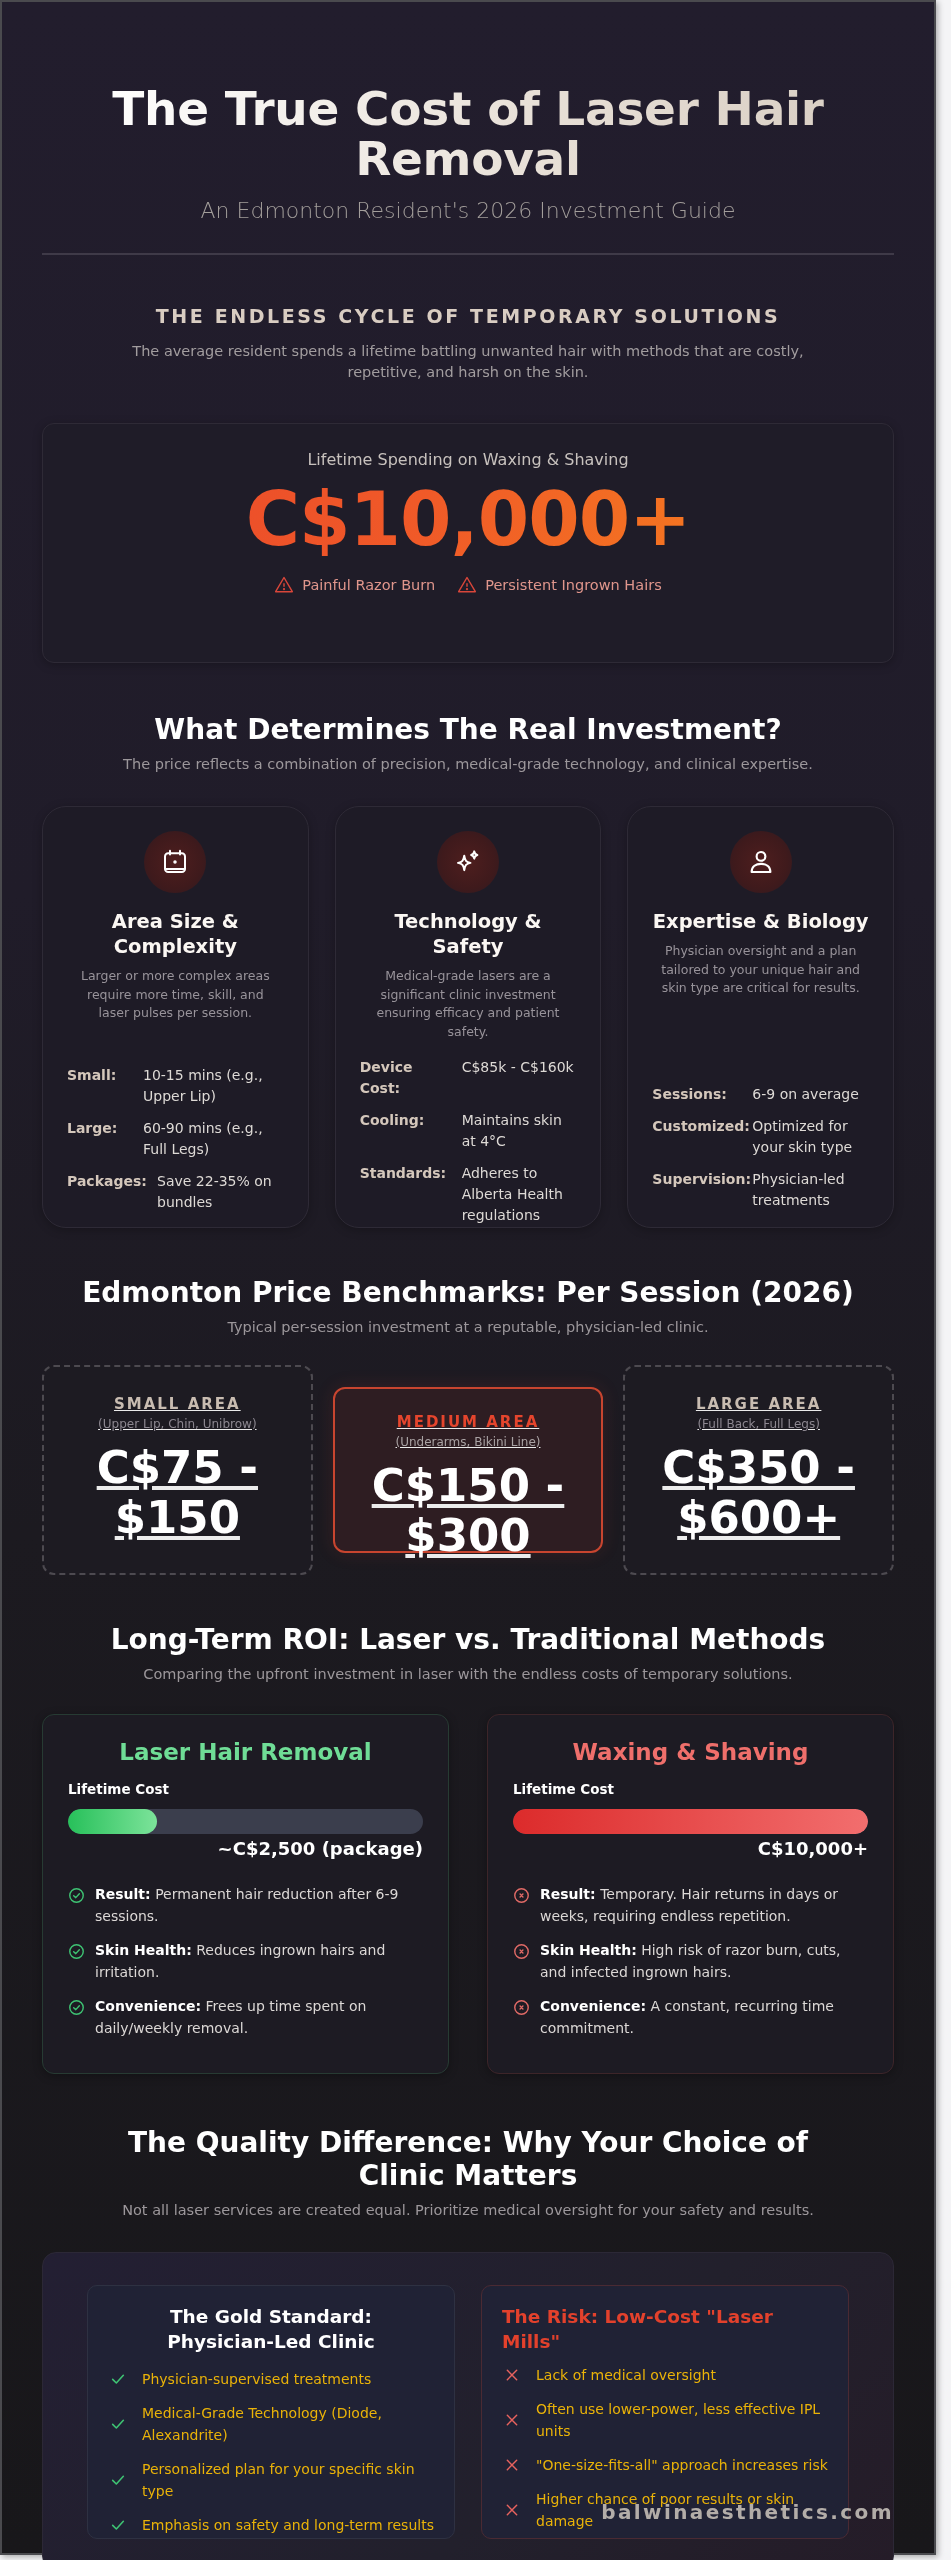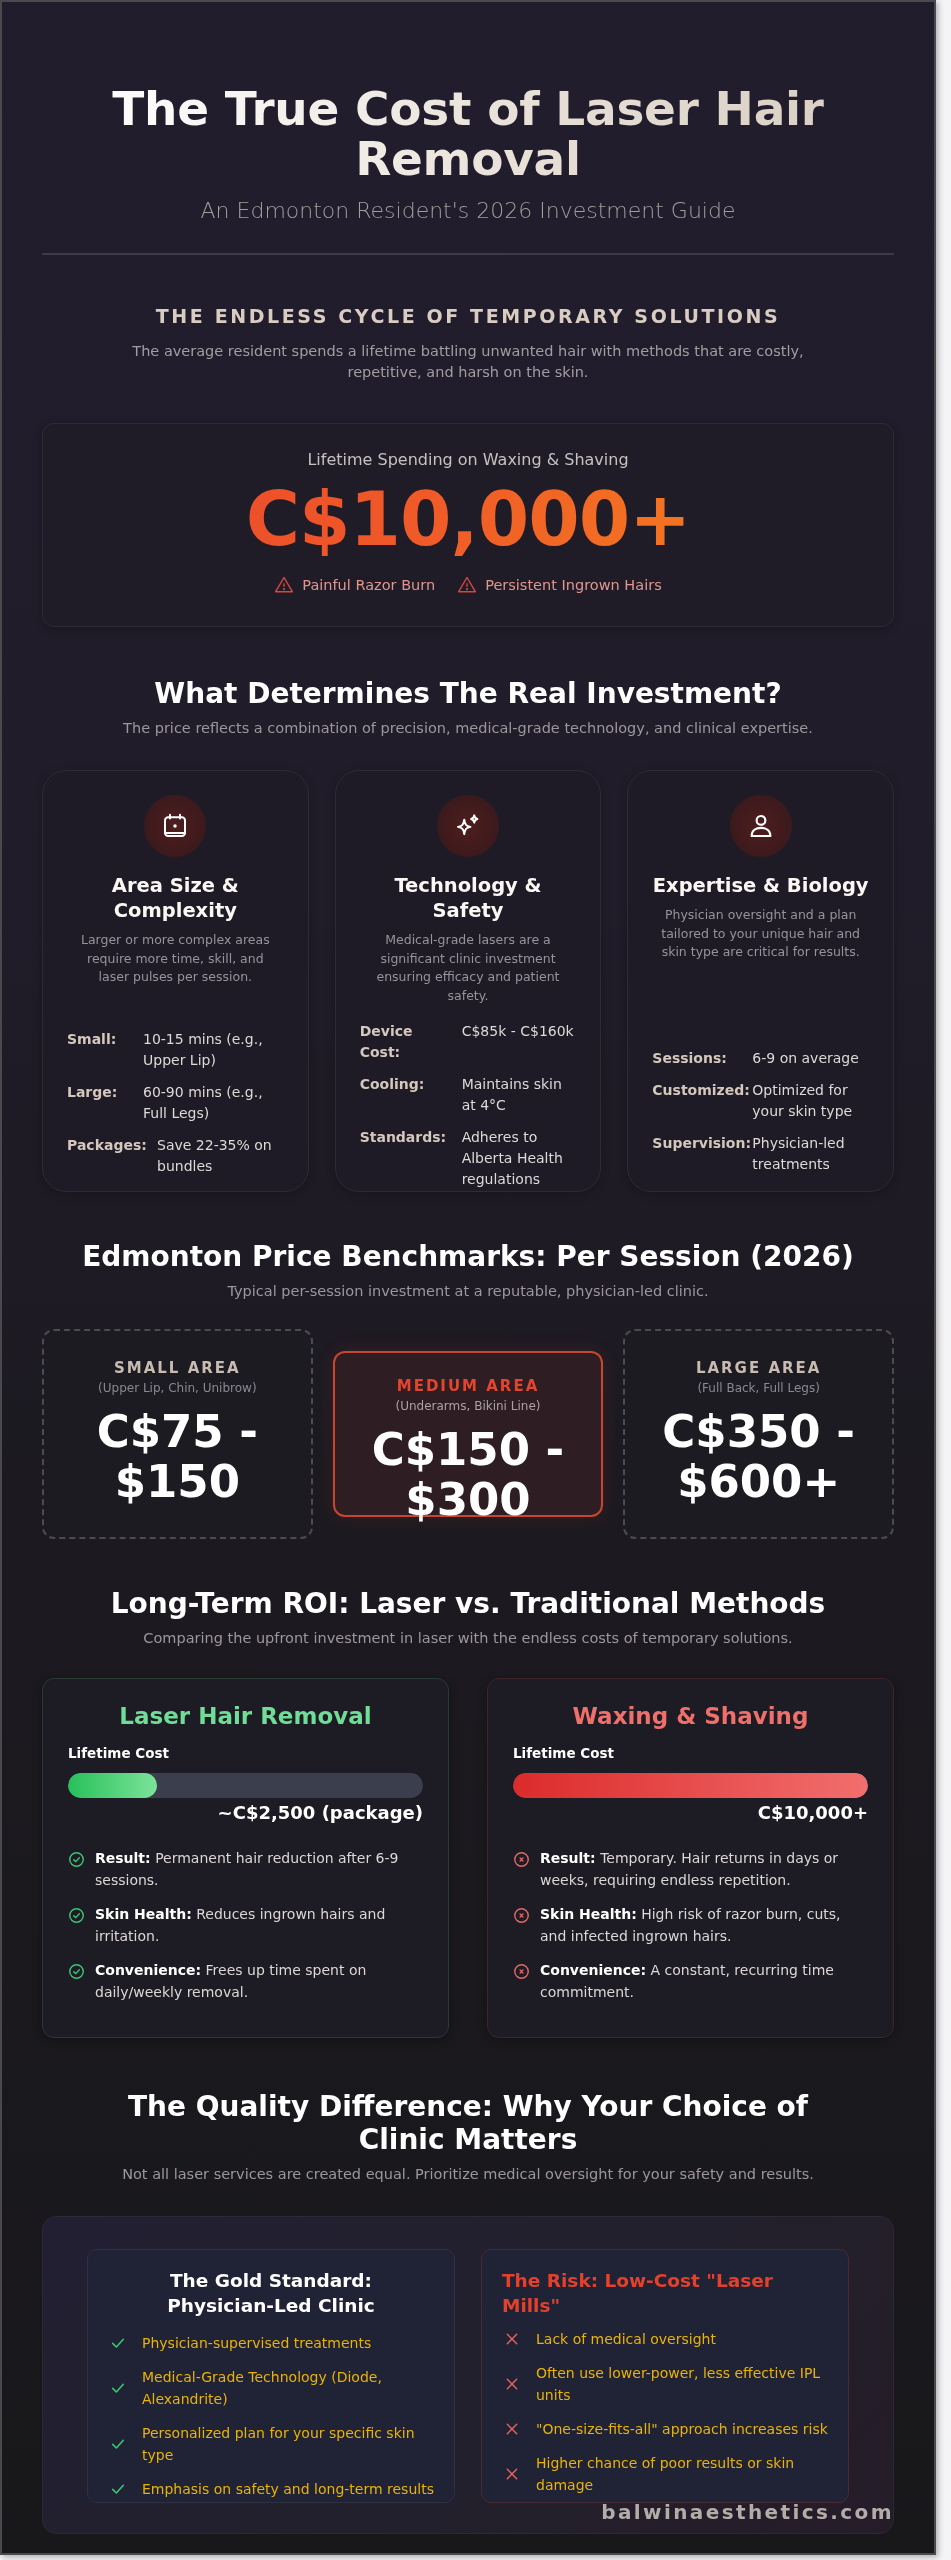--- a/index.html
+++ b/index.html
@@ -31,21 +31,21 @@
 
   
   .cycle { margin-top: 50px; text-align: center; }
   .cycle .eyebrow {
     font-size: 19px; font-weight: 700; letter-spacing: 2.6px; color: #d9cdc2;
   }
   .cycle .desc {
     margin: 14px auto 0; width: 680px; font-size: 14.5px; line-height: 21px; color: #a29d9f;
   }
   .cost-card {
-    margin-top: 40px; height: 204px; border: 1px solid #2e2a36; border-radius: 12px;
+    margin-top: 40px; height: 240px; border: 1px solid #2e2a36; border-radius: 12px;
     background: #1f1c28; box-shadow: 0 2px 10px rgba(0,0,0,0.25);
     text-align: center; padding-top: 26px;
   }
   .cost-card .label { font-size: 16px; color: #c7c1bd; }
   .cost-card .big {
     margin-top: 6px; font-size: 74px; font-weight: 700; line-height: 88px; letter-spacing: -1px;
     background: linear-gradient(100deg, #e9452b 0%, #f05a28 45%, #f7881c 100%);
     -webkit-background-clip: text; background-clip: text; -webkit-text-fill-color: transparent;
   }
   .cost-card .warnings { margin-top: 12px; display: flex; justify-content: center; gap: 22px; }
@@ -80,21 +80,21 @@
   .f1 .k { width: 62px; }
   .f1 .spec:nth-child(3) .k { width: 76px; }
   .f2 .specs { margin-top: 16px; }
   .f2 .k { width: 88px; }
   .f2 .spec:nth-child(1) .k { width: 80px; margin-right: 22px; }
   .f3 .specs { margin-top: 86px; }
   .f3 .k { width: 100px; margin-right: 0; }
 
   
   .prices { margin-top: 48px; }
-  .price-grid { margin-top: 30px; display: grid; grid-template-columns: 1fr 1fr 1fr; gap: 20px; align-items: center; }
+  .price-grid { margin-top: 30px; display: grid; grid-template-columns: 1fr 1fr 1fr; gap: 20px; align-items: center; text-decoration: underline; }
   .price {
     height: 210px; border: 2px dashed #4d4a50; border-radius: 12px; background: #1d1b22;
     text-align: center; padding-top: 28px;
   }
   .price .name { font-size: 15px; font-weight: 700; letter-spacing: 2px; color: #c8bcb1; }
   .price .areas { margin-top: 4px; font-size: 12px; color: #8c8790; }
   .price .amt { margin-top: 12px; font-size: 45px; font-weight: 700; color: #ffffff; line-height: 50px; }
   .price.featured {
     height: 166px; border: 2px solid #c8452f; background: #2e1d22;
     box-shadow: 0 0 18px rgba(200,69,47,0.15); padding-top: 24px;

